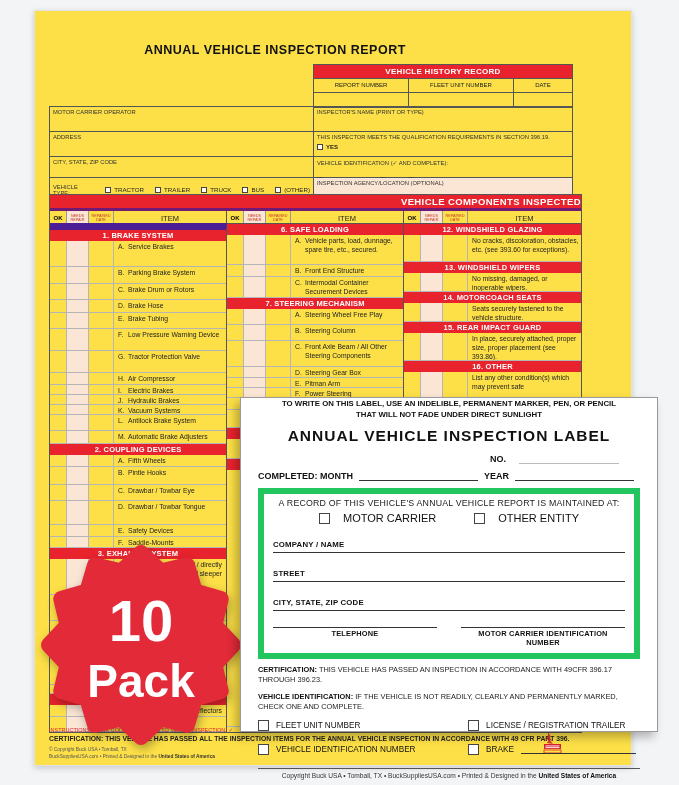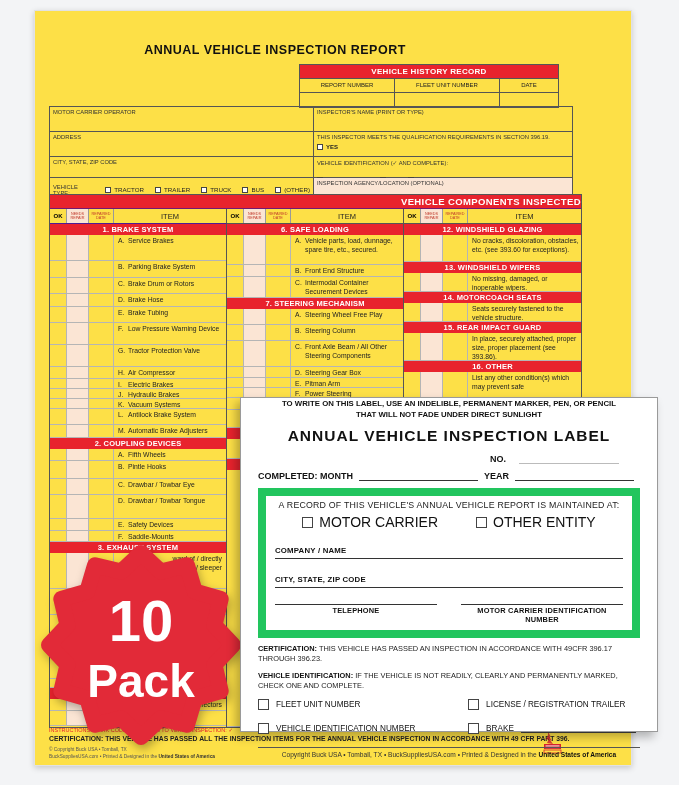--- a/index.html
+++ b/index.html
@@ -9,21 +9,21 @@
   *{margin:0;padding:0;box-sizing:border-box;}
   body{font-family:"Liberation Sans","DejaVu Sans",sans-serif;background:#e9eaec;}
   .stage{position:relative;width:679px;height:785px;background:#f3f4f6;overflow:hidden;}
 
   
   .sheet{position:absolute;left:34px;top:10px;width:598px;height:756px;background:#fde047;
          border:1px solid #e2e2e2;box-shadow:0 2px 6px rgba(0,0,0,.18);z-index:1;}
   .form-title{position:absolute;top:32px;left:0;width:480px;text-align:center;
               font-size:12.5px;font-weight:bold;letter-spacing:.5px;color:#111;}
 
-  .history{position:absolute;left:264px;top:53px;width:260px;border:1px solid #555;font-size:6.5px;}
+  .history{position:absolute;left:278px;top:53px;width:260px;border:1px solid #555;font-size:6.5px;}
   .history .h-bar{background:var(--red);color:#fff;font-weight:bold;text-align:center;
                   font-size:8px;height:13px;line-height:13px;letter-spacing:.3px;}
   .history .h-cols{display:flex;border-top:1px solid #555;}
   .history .h-col{height:13px;line-height:13px;text-align:center;border-right:1px solid #555;
                   color:#222;font-size:6px;}
   .history .h-col:last-child{border-right:none;}
   .history .h-blank{display:flex;height:15px;border-top:1px solid #555;}
   .history .h-blank div{border-right:1px solid #555;}
   .history .h-blank div:last-child{border-right:none;}
   .hw1{width:95px;} .hw2{width:105px;} .hw3{width:58px;}
@@ -38,21 +38,21 @@
   .opts{display:flex;align-items:center;gap:10px;margin-top:1px;flex-wrap:wrap;}
   .opt{display:flex;align-items:center;gap:3px;font-size:6.2px;color:#222;}
   .cb{display:inline-block;width:6px;height:6px;border:1px solid #444;background:#fff;flex:none;}
   .peach-cell{background:var(--peach);}
   .vt-row{display:flex;align-items:center;gap:12px;}
 
   
   .comp{position:absolute;left:14px;top:183px;width:533px;border:1px solid #555;}
   .comp-title{background:var(--red);color:#fff;font-weight:bold;text-align:right;
               font-size:9.5px;height:13px;line-height:13px;letter-spacing:.4px;}
-  .comp-head{display:flex;border-top:1px solid #701a75;}
+  .comp-head{display:flex;border-top:3px solid #701a75;}
   .comp-cols{display:flex;}
   .head-col{display:flex;width:177px;border-right:1px solid #555;}
   .head-col:last-child{width:177px;border-right:none;}
   .h-ok{width:17px;font-size:6px;font-weight:bold;text-align:center;line-height:15px;border-right:1px solid #999;}
   .h-nr{width:22px;background:var(--peach);color:#c0392b;font-size:3.8px;text-align:center;
         padding-top:3px;line-height:1.15;border-right:1px solid #999;}
   .h-rd{width:25px;color:#c0392b;font-size:3.8px;text-align:center;padding-top:3px;line-height:1.15;border-right:1px solid #999;}
   .h-item{flex:1;font-size:7.5px;text-align:center;line-height:15px;color:#222;}
   .comp-head{height:15px;}
   .comp-col{width:177px;border-right:1px solid #555;}
@@ -81,24 +81,24 @@
   
   .label-card{position:absolute;left:240px;top:397px;width:418px;height:335px;background:#fff;
               border:1px solid #9a9a9a;box-shadow:-4px 5px 9px rgba(0,0,0,.28);z-index:6;
               padding:1px 17px 0 17px;color:#111;}
   .l-intro{text-align:center;font-size:7.8px;font-weight:bold;line-height:1.35;}
   .l-title{text-align:center;font-size:15.5px;font-weight:bold;letter-spacing:1px;margin-top:7px;}
   .l-no{margin-top:9px;padding-left:232px;font-size:9px;font-weight:bold;display:flex;align-items:flex-end;gap:9px;}
   .l-no .nline{display:inline-block;width:100px;border-bottom:1px solid #bbb;margin-left:4px;}
   .l-completed{display:flex;align-items:flex-end;margin-top:7px;font-size:9px;font-weight:bold;}
   .l-completed .fline{flex:1;border-bottom:1.5px solid #333;margin:0 6px;height:10px;}
-  .record-box{border:8px solid #22c55e;margin-top:7px;padding:4px 9px 6px 9px;}
+  .record-box{border:6px solid #22c55e;margin-top:7px;padding:4px 9px 6px 9px;}
   .rb-head{text-align:center;font-size:8.8px;letter-spacing:.2px;color:#222;}
   .rb-opts{display:flex;justify-content:center;gap:38px;margin-top:4px;}
-  .rb-opt{display:flex;align-items:center;gap:6px;font-size:14px;text-align:right;}
+  .rb-opt{display:flex;align-items:center;gap:13px;font-size:11px;text-align:right;}
   .cb-lg{display:inline-block;width:11px;height:11px;border:1.5px solid #444;background:#fff;flex:none;}
   .field{border-bottom:1px solid #333;margin-top:9px;padding-bottom:1px;}
   .f-label{font-size:7.8px;font-weight:bold;letter-spacing:.2px;}
   .phone-row{display:flex;gap:24px;margin-top:16px;}
   .phone-col{flex:1;border-top:1.5px solid #333;text-align:center;font-size:7.4px;font-weight:bold;
              padding-top:1px;letter-spacing:.2px;}
   .l-para{font-size:7.4px;line-height:1.4;margin-top:6px;color:#222;}
   .l-para b{color:#111;}
   .l-checks{display:grid;grid-template-columns:55% 45%;row-gap:13px;margin-top:8px;}
   .l-check{display:flex;align-items:center;gap:7px;font-size:8.2px;}
@@ -217,21 +217,21 @@
             <div class="h-item">ITEM</div>
           </div>
           <div class="head-col">
             <div class="h-ok">OK</div>
             <div class="h-nr">NEEDS REPAIR</div>
             <div class="h-rd">REPAIRED DATE</div>
             <div class="h-item">ITEM</div>
           </div>
         </div>
       <div class="comp-cols" id="comp-cols">
-        <div class="comp-col" style="border-top:1px solid #4c1d95">
+        <div class="comp-col" style="border-top:7px solid #4c1d95">
             <div class="sec-bar">1. BRAKE SYSTEM</div>
             <div class="item-row" style="height: 26px;">
               <div class="c-ok"></div>
               <div class="c-nr"></div>
               <div class="c-rd"></div>
               <div class="c-item">
                 <span class="k">A.</span>
                 <div class="t">
                   <div>Service Brakes</div>
                 </div>
@@ -761,20 +761,21 @@
             <span class="cb-lg"></span>
             <span>MOTOR CARRIER</span>
           </span>
           <span class="rb-opt">
             <span class="cb-lg"></span>
             <span>OTHER ENTITY</span>
           </span>
         </div>
       <div id="label-fields">
           <div class="field"><span class="f-label">COMPANY / NAME</span></div>
+          <div class="field"><span class="f-label">STREET</span></div>
           <div class="field"><span class="f-label">CITY, STATE, ZIP CODE</span></div>
         </div>
       <div class="phone-row">
         <div class="phone-col">TELEPHONE</div>
         <div class="phone-col">MOTOR CARRIER IDENTIFICATION NUMBER</div>
       </div>
     </div>
     <div class="l-para">
       <b>CERTIFICATION:</b><span> THIS VEHICLE HAS PASSED AN INSPECTION IN ACCORDANCE WITH 49CFR 396.17 THROUGH 396.23.</span>
     </div>

